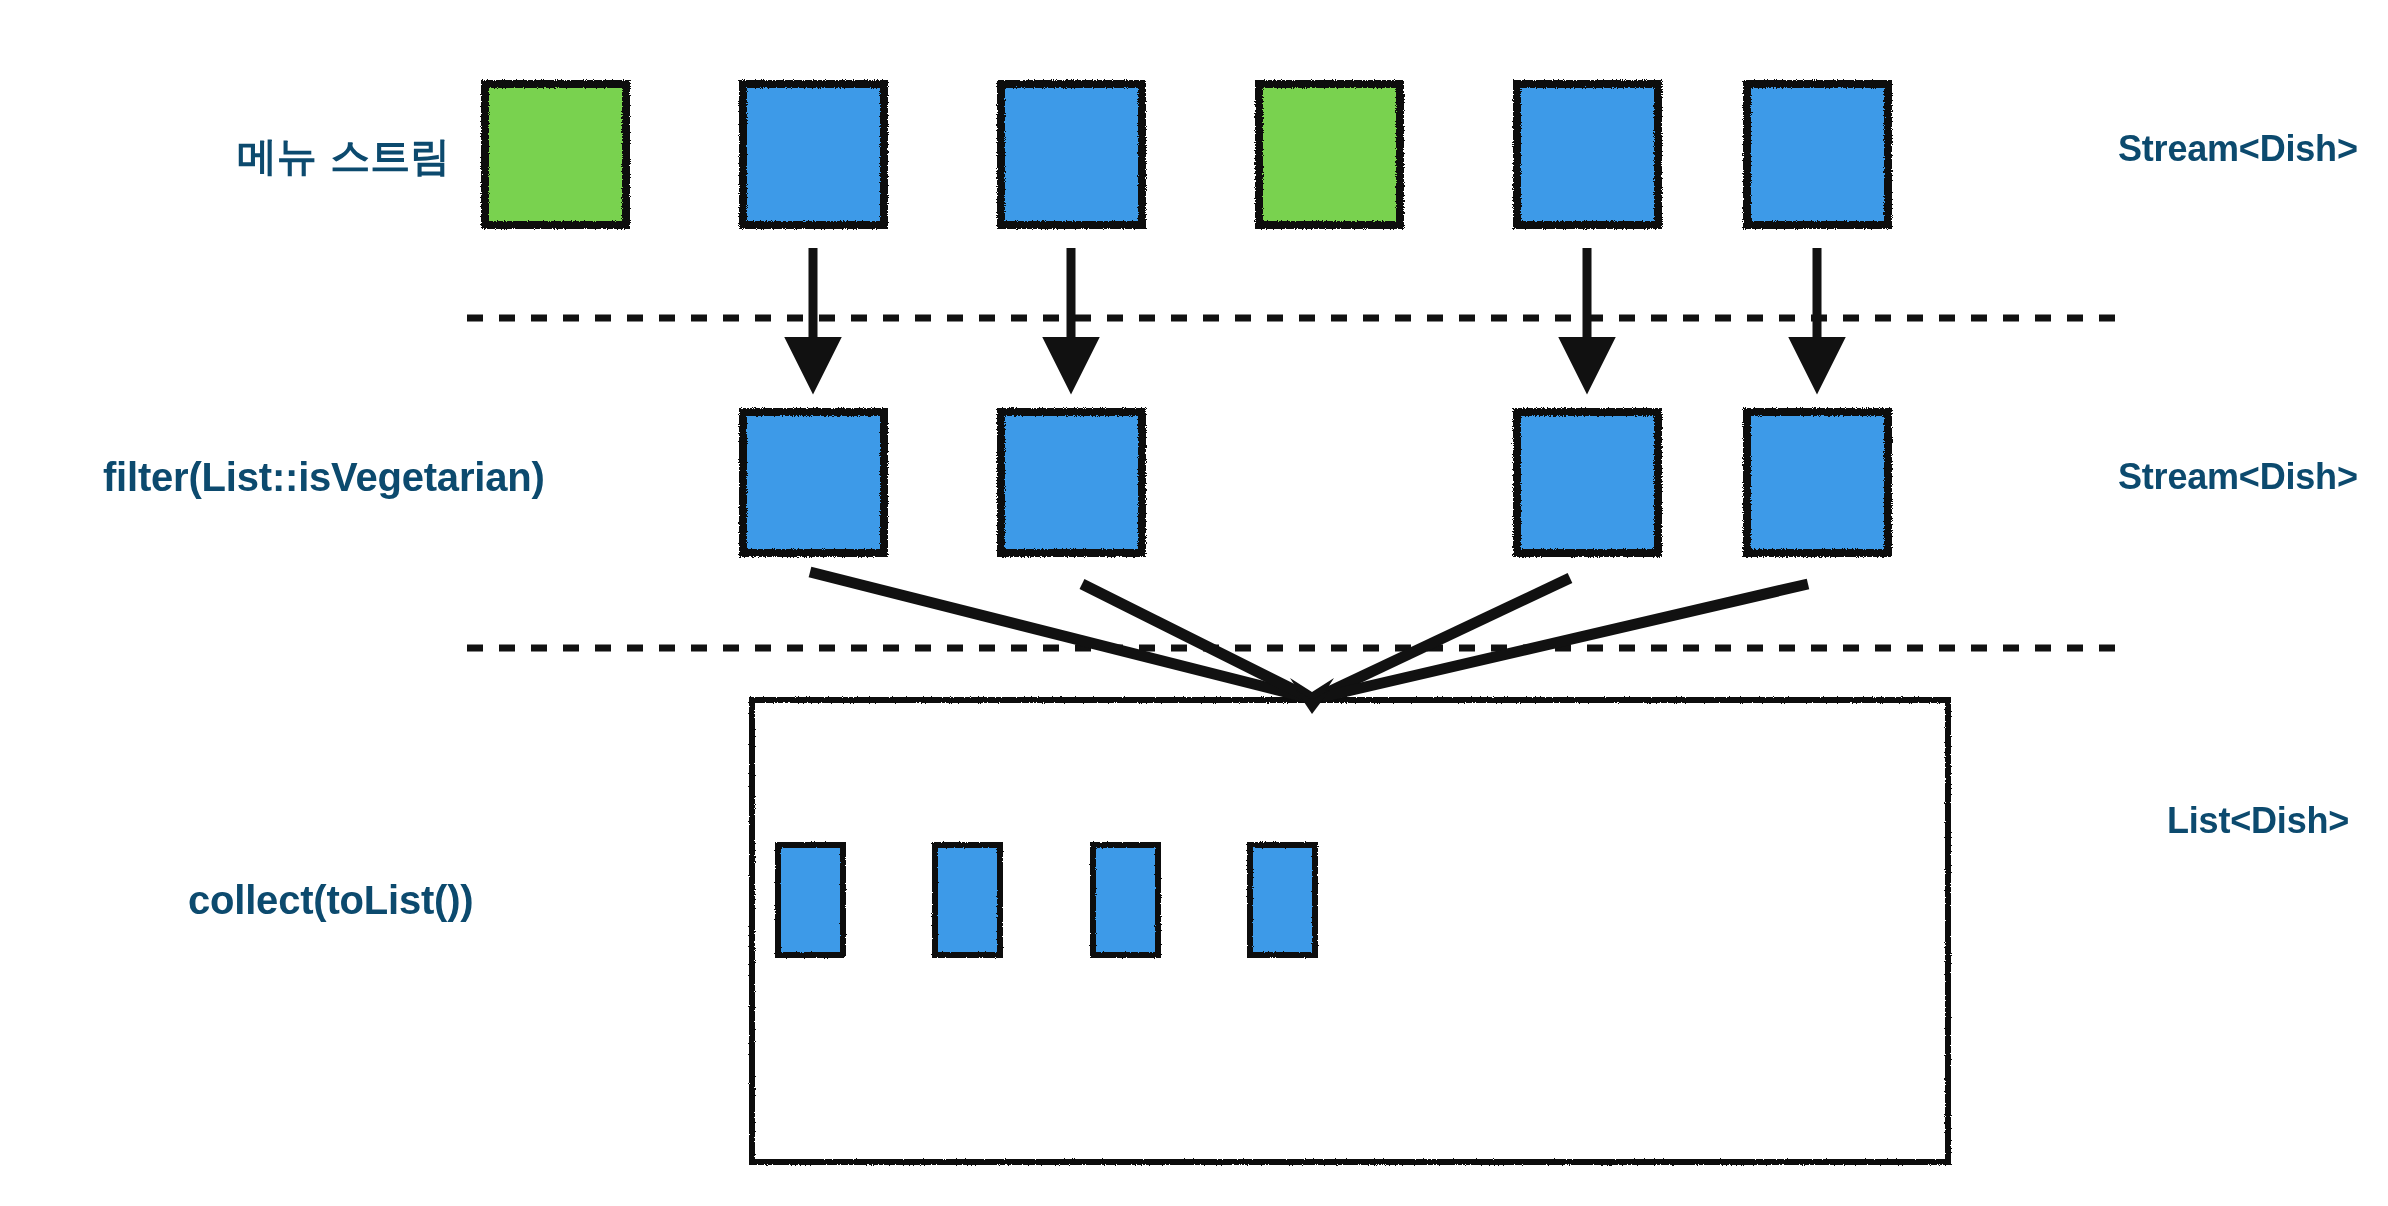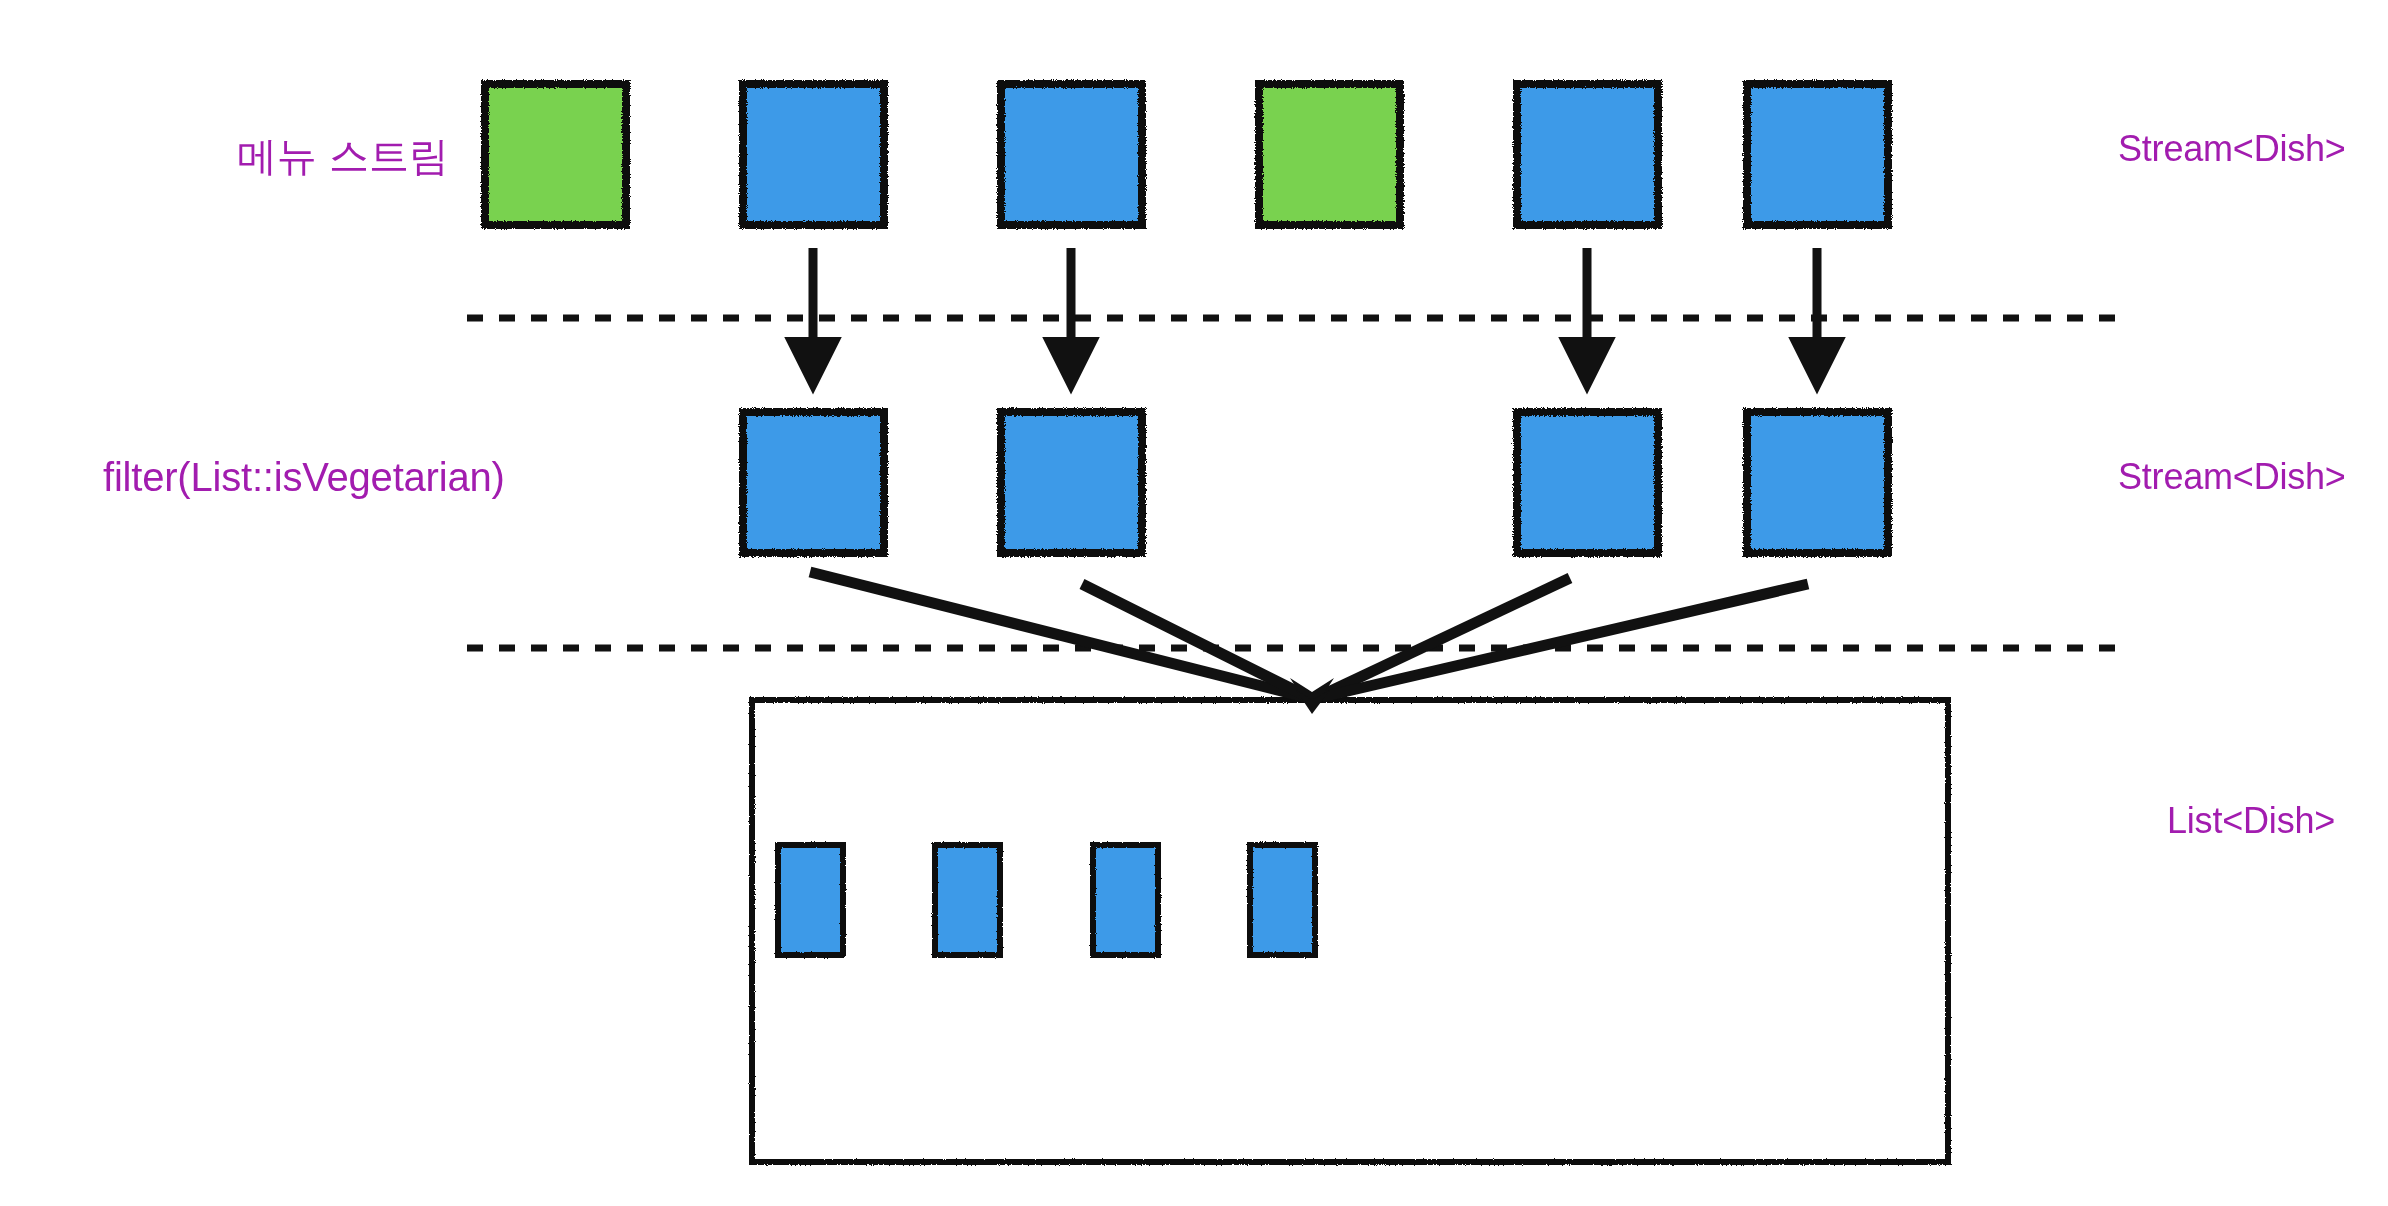--- a/index.html
+++ b/index.html
@@ -19,22 +19,22 @@
   }
   .diagram-svg {
     position: absolute;
     left: 0;
     top: 0;
     width: 2388px;
     height: 1206px;
   }
   .lbl {
     position: absolute;
-    font-weight: normal;
-    color: #a21caf;
+    font-weight: bold;
+    color: #0c4a6e;
     white-space: nowrap;
     letter-spacing: -0.2px;
   }
   .lbl-left {
     font-size: 40px;
   }
   .lbl-right {
     font-size: 36px;
   }
   .lbl-korean {
@@ -120,16 +120,17 @@
   </svg>
 
   <div class="lbl lbl-korean" id="label-menu-stream">메뉴 스트림</div>
 
   <div class="lbl lbl-right" id="label-stream-dish-1">Stream&lt;Dish&gt;</div>
 
   <div class="lbl lbl-left" id="label-filter">filter(List::isVegetarian)</div>
 
   <div class="lbl lbl-right" id="label-stream-dish-2">Stream&lt;Dish&gt;</div>
 
+  <div class="lbl lbl-left" id="label-collect">collect(toList())</div>
 
   <div class="lbl lbl-right" id="label-list-dish">List&lt;Dish&gt;</div>
 
 </div>
 
 </body></html>

